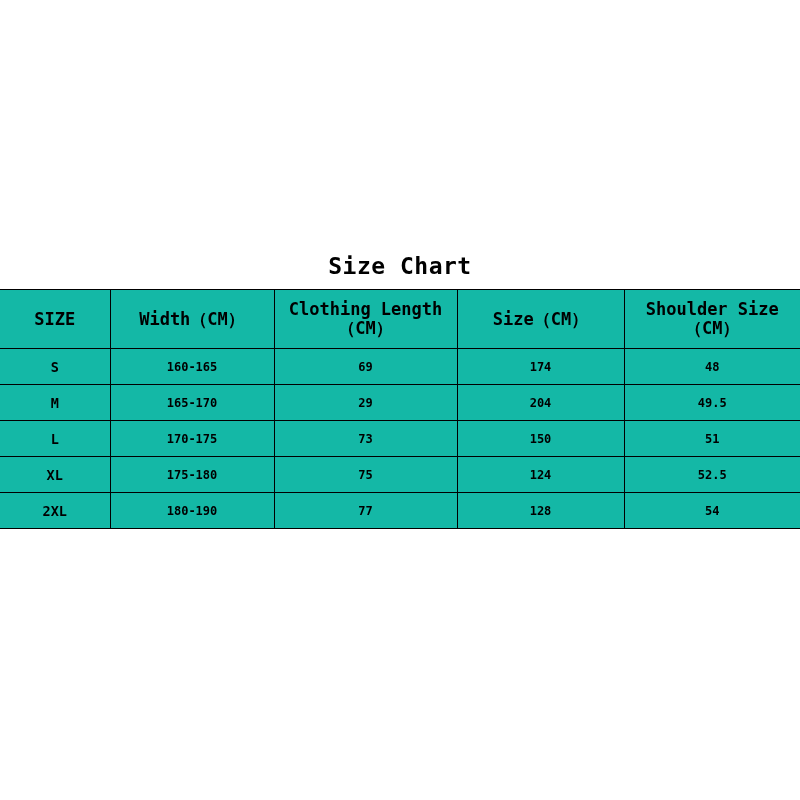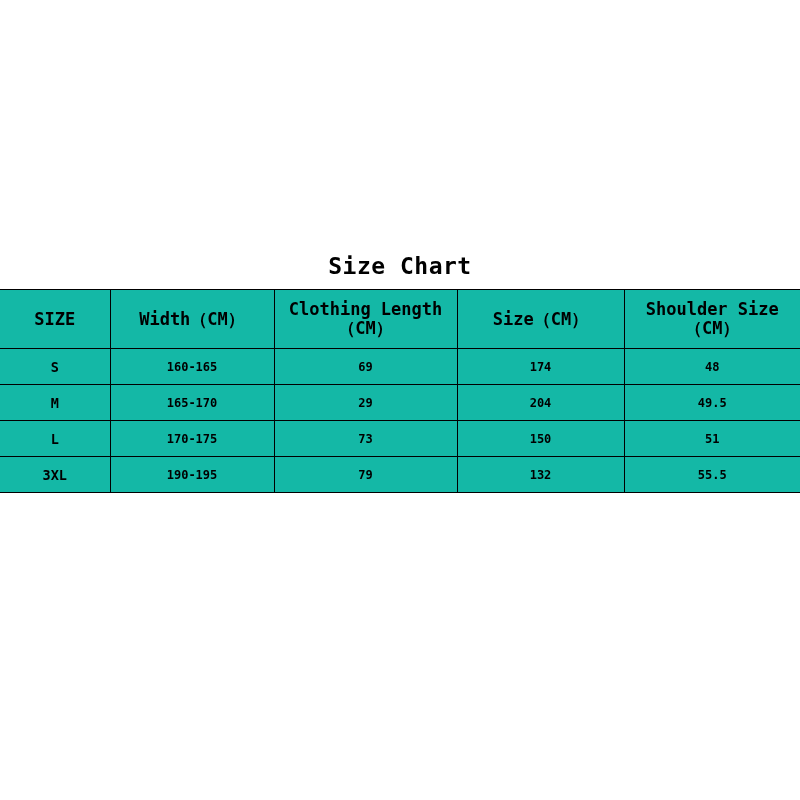--- a/index.html
+++ b/index.html
@@ -123,23 +123,30 @@
           <td>49.5</td>
         </tr>
         <tr>
           <td class="size-cell">L</td>
           <td>170-175</td>
           <td>73</td>
           <td>150</td>
           <td>51</td>
         </tr>
         <tr>
-          <td class="size-cell">3XL</td>
-          <td>190-195</td>
-          <td>79</td>
-          <td>132</td>
-          <td>55.5</td>
+          <td class="size-cell">XL</td>
+          <td>175-180</td>
+          <td>75</td>
+          <td>124</td>
+          <td>52.5</td>
+        </tr>
+        <tr>
+          <td class="size-cell">2XL</td>
+          <td>180-190</td>
+          <td>77</td>
+          <td>128</td>
+          <td>54</td>
         </tr>
       </tbody>
     </table>
 
   </div>
 </div>
 
 </body></html>

